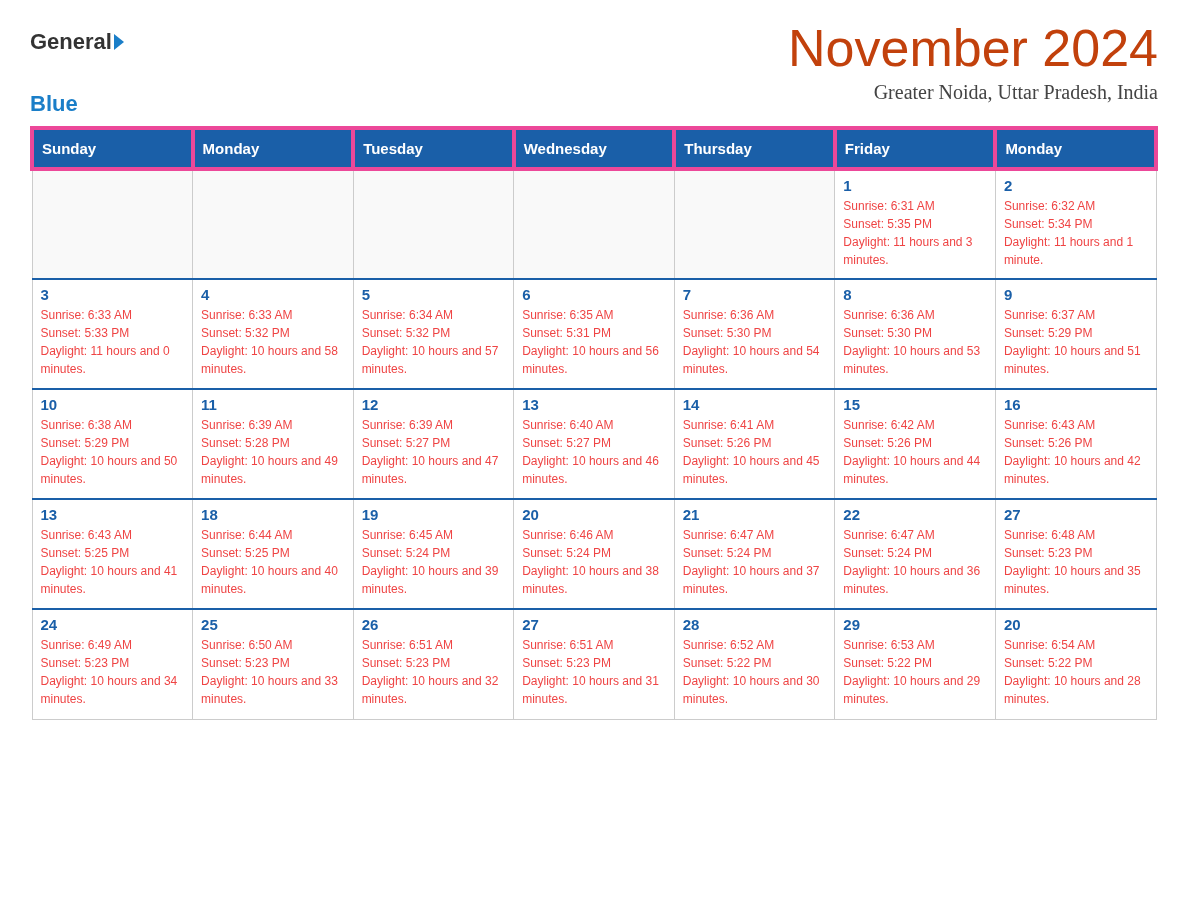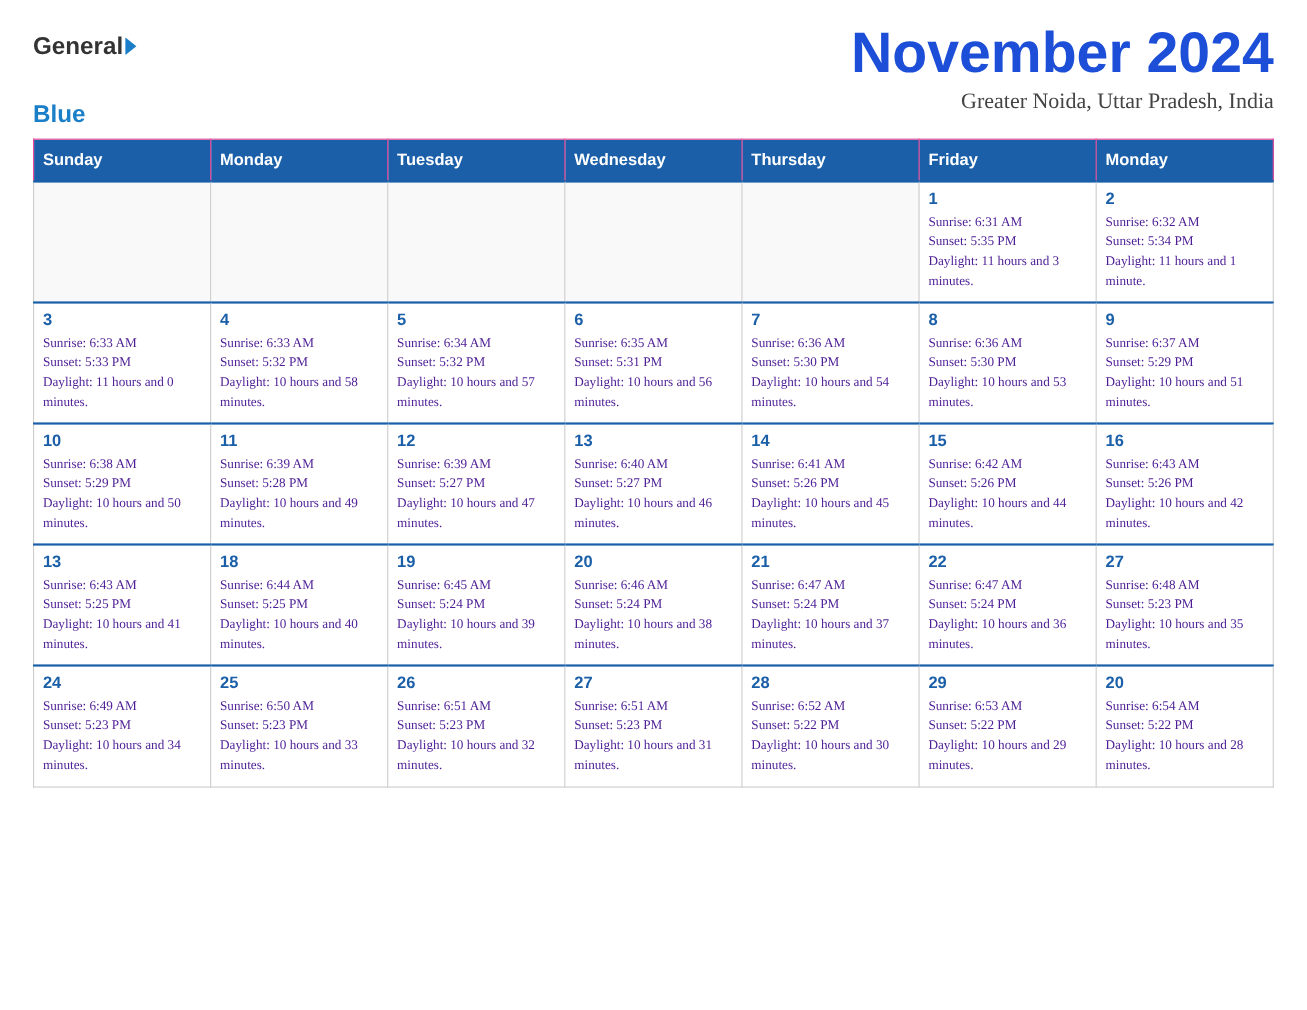--- a/index.html
+++ b/index.html
@@ -47,64 +47,63 @@
     }
     .logo-top-row {
       display: flex;
       align-items: center;
     }
     .title-block {
       text-align: right;
     }
     .month-title {
       font-size: 52px;
-      font-weight: bold;
-      color: #1d4ed8;
+      font-weight: normal;
+      color: #c2410c;
       line-height: 1.1;
     }
     .location {
       font-size: 20px;
       color: #444;
       margin-top: 4px;
       font-family: Liberation Serif, serif;
     }
     .calendar {
       width: 100%;
       border-collapse: collapse;
       margin-top: 10px;
     }
     .calendar th {
       background-color: #1a5fa8;
       color: #ffffff;
       font-size: 15px;
       font-weight: bold;
       padding: 10px 8px;
       text-align: left;
-      border: 1px solid #ec4899;
+      border: 4px solid #ec4899;
     }
     .calendar td {
       border: 1px solid #cccccc;
       vertical-align: top;
       padding: 6px 8px;
       width: calc(100% / 7);
       min-height: 110px;
       height: 110px;
     }
     .day-number {
       font-size: 15px;
       font-weight: bold;
       color: #1a5fa8;
       display: block;
       margin-bottom: 3px;
     }
     .day-info {
       font-size: 12px;
-      color: #4c1d95;
+      color: #ef4444;
       line-height: 1.5;
-      font-family: Liberation Serif, serif;
     }
     .empty-cell {
       background: #f9f9f9;
     }
     .week-row td {
       border-top: 2px solid #1a5fa8;
     }
   </style>
 </head>
 <body>

